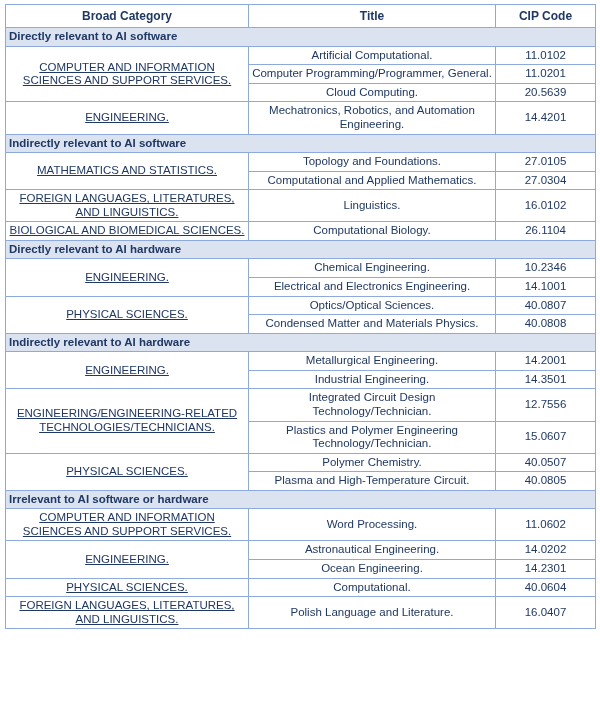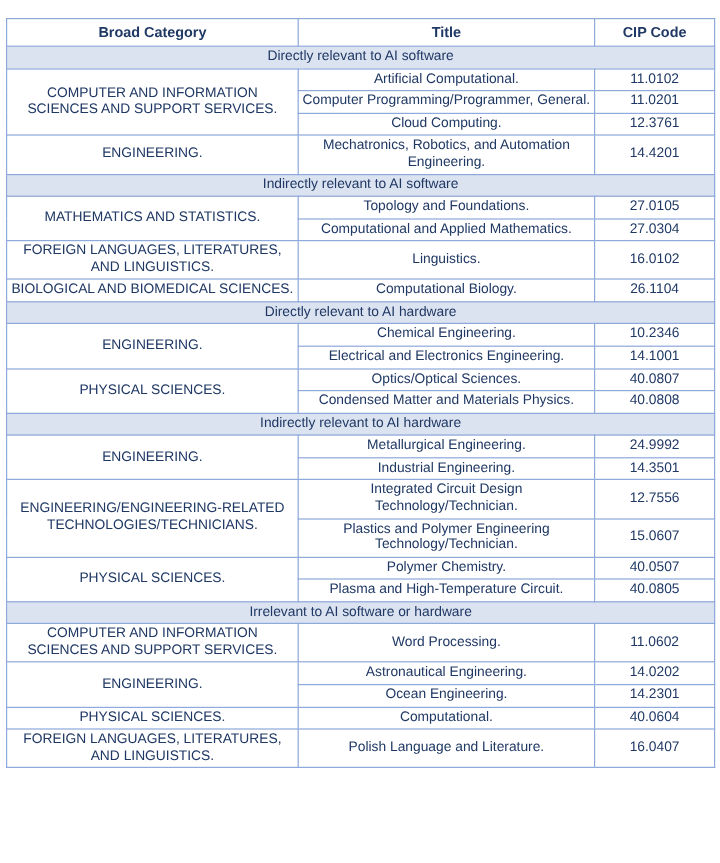--- a/index.html
+++ b/index.html
@@ -10,21 +10,21 @@
   body {
     width: 600px;
     height: 719px;
     font-family: "Liberation Sans", sans-serif;
     color: #1f3864;
   }
   #sheet {
     width: 600px;
     height: 719px;
     box-sizing: border-box;
-    padding: 15px 5px 4px 5px;
+    padding: 4px 5px 4px 5px;
     overflow: hidden;
   }
   table.cip {
     border-collapse: collapse;
     width: 590px;
     table-layout: fixed;
   }
   table.cip col.c1 { width: 243px; }
   table.cip col.c2 { width: 247px; }
   table.cip col.c3 { width: 100px; }
@@ -41,23 +41,24 @@
   table.cip thead th {
     font-weight: bold;
     font-size: 12px;
     padding: 4px 3px;
     background: #ffffff;
   }
   tr.section td {
     background: #dbe2f0;
     font-size: 11.5px;
     padding: 2px 3px;
-    text-align: center;
-  }
-  td.cat { font-size: 11.5px; }
+    text-align: left;
+    font-weight: bold;
+  }
+  td.cat { font-size: 11.5px; text-decoration: underline; }
   td.title { font-size: 11.5px; }
   td.code { font-size: 11.5px; }
 </style>
 </head>
 <body>
 
 <div id="sheet">
   <table class="cip">
     <colgroup>
       <col class="c1">
@@ -79,21 +80,21 @@
           <td class="cat" rowspan="3">COMPUTER AND INFORMATION SCIENCES AND SUPPORT SERVICES.</td>
           <td class="title">Artificial Computational.</td>
           <td class="code">11.0102</td>
         </tr>
         <tr>
           <td class="title">Computer Programming/Programmer, General.</td>
           <td class="code">11.0201</td>
         </tr>
         <tr>
           <td class="title">Cloud Computing.</td>
-          <td class="code">12.3761</td>
+          <td class="code">20.5639</td>
         </tr>
         <tr>
           <td class="cat" rowspan="1">ENGINEERING.</td>
           <td class="title">Mechatronics, Robotics, and Automation Engineering.</td>
           <td class="code">14.4201</td>
         </tr>
         <tr class="section">
           <td colspan="3">Indirectly relevant to AI software</td>
         </tr>
         <tr>
@@ -135,21 +136,21 @@
         <tr>
           <td class="title">Condensed Matter and Materials Physics.</td>
           <td class="code">40.0808</td>
         </tr>
         <tr class="section">
           <td colspan="3">Indirectly relevant to AI hardware</td>
         </tr>
         <tr>
           <td class="cat" rowspan="2">ENGINEERING.</td>
           <td class="title">Metallurgical Engineering.</td>
-          <td class="code">24.9992</td>
+          <td class="code">14.2001</td>
         </tr>
         <tr>
           <td class="title">Industrial Engineering.</td>
           <td class="code">14.3501</td>
         </tr>
         <tr>
           <td class="cat" rowspan="2">ENGINEERING/ENGINEERING-RELATED TECHNOLOGIES/TECHNICIANS.</td>
           <td class="title">Integrated Circuit Design Technology/Technician.</td>
           <td class="code">12.7556</td>
         </tr>

